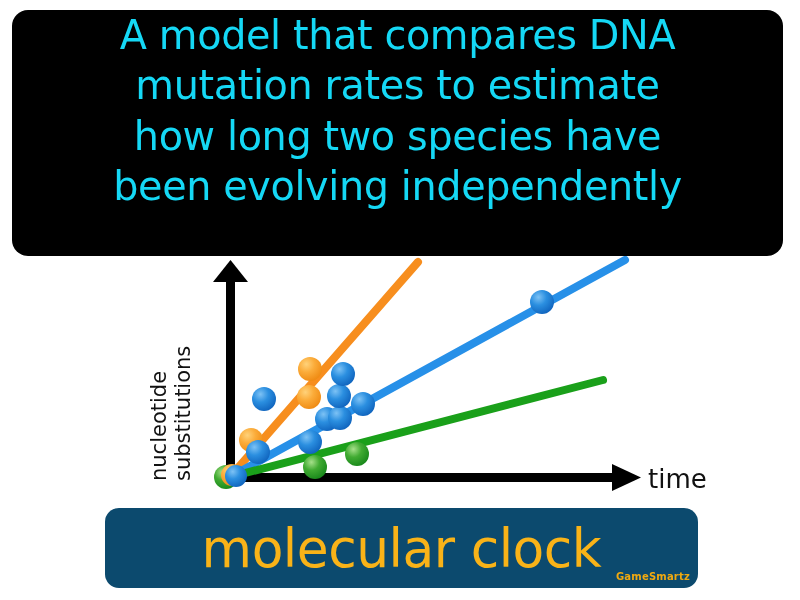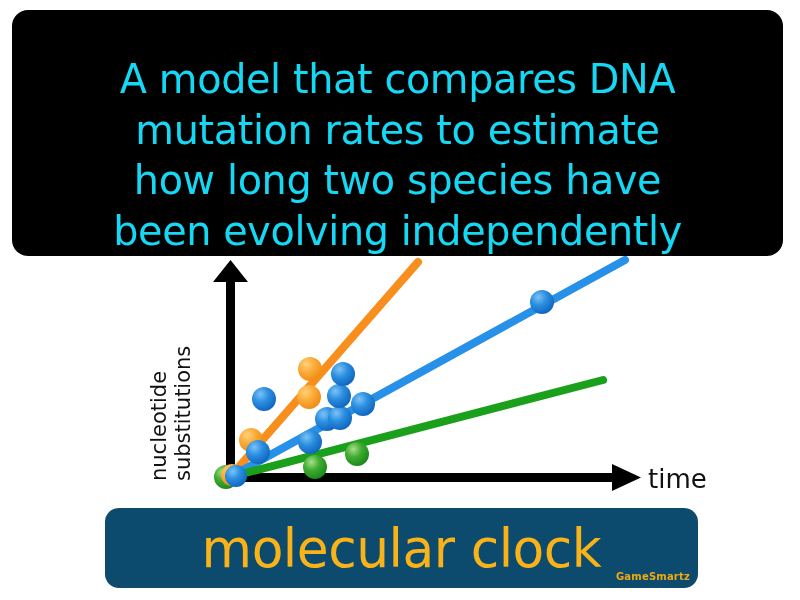--- a/index.html
+++ b/index.html
@@ -20,21 +20,21 @@
   #definition-card {
     position: absolute;
     left: 12px;
     top: 10px;
     width: 771px;
     height: 246px;
     background: #000000;
     border-radius: 16px;
     box-sizing: border-box;
     display: flex;
-    align-items: flex-end;
+    align-items: flex-start;
     justify-content: center;
     overflow: hidden;
   }
   #definition-text {
     color: #15d8f5;
     font-family: "DejaVu Sans", sans-serif;
     font-size: 41px;
     line-height: 1.23;
     text-align: center;
     letter-spacing: -0.4px;

